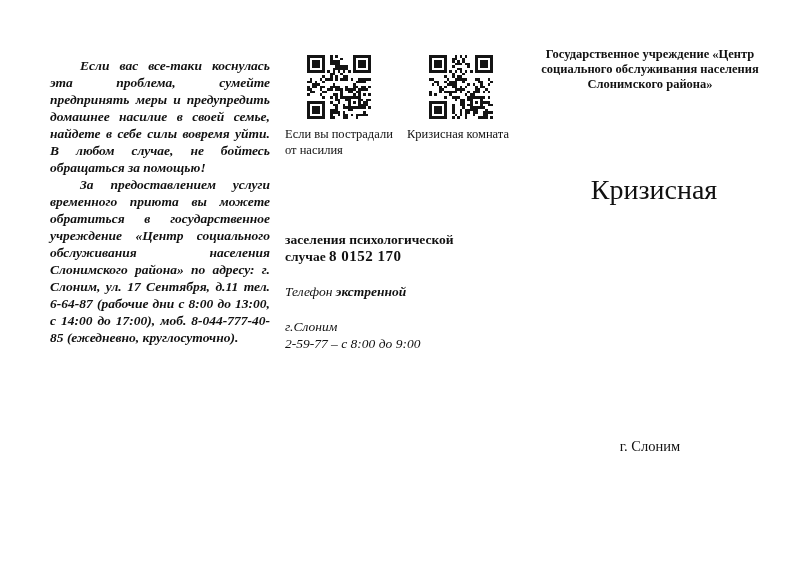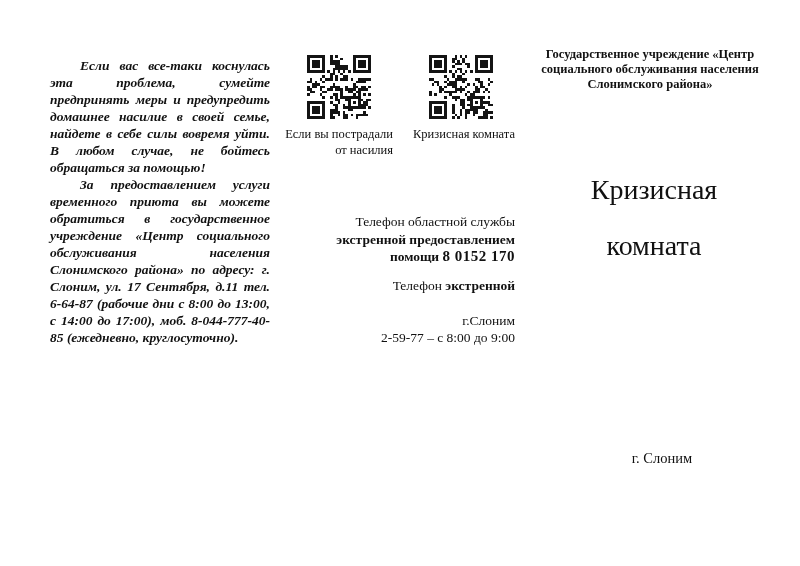--- a/index.html
+++ b/index.html
@@ -13,36 +13,36 @@
   
   .col-left {
     position:absolute; left:50px; top:57px; width:220px;
     font-weight:bold; font-style:italic;
     font-size:13.5px; line-height:17px;
     text-align:justify; text-align-last:left;
   }
   .col-left p { margin:0; text-indent:30px; }
 
   
-  .col-mid { position:absolute; left:285px; top:55px; width:230px; text-align:right; font-size:13.5px; line-height:17.5px; }
+  .col-mid { position:absolute; left:285px; top:55px; width:230px; text-align:left; font-size:13.5px; line-height:17.5px; }
   .qr-row { display:flex; justify-content:space-between; }
   .qr-fig { width:108px; margin:0; }
   .qr-fig svg { width:64px; height:64px; display:block; margin:0 auto; background:#fff; }
   .qr-fig figcaption { margin-top:7px; font-size:12.5px; line-height:16px; }
   .phone-block { margin:0; }
   .pb1 { margin-top:55px; }
-  .pb2 { margin-top:11px; }
+  .pb2 { margin-top:17px;font-style:italic; }
   .pb3 { margin-top:8px; }
   .phone-number-big { font-size:15px; letter-spacing:0.5px; }
 
   
   .col-right { position:absolute; left:522px; top:0; width:256px; height:566px; }
   .org { position:absolute; top:47px; left:0; width:100%; margin:0; text-align:center; font-weight:bold; font-size:12.5px; line-height:15px; }
   .title { position:absolute; top:158px; left:0; width:100%; margin:4px; text-align:center; font-weight:normal; font-size:28px; line-height:56px; }
-  .city { position:absolute; top:438px; left:0; width:100%; margin:12px; text-align:center; font-size:14.5px; }
+  .city { position:absolute; top:438px; left:0; width:100%; margin:0; text-align:center; font-size:14.5px; }
 </style>
 </head>
 <body>
 
 <div class="page">
 
   <section class="col-left">
     <p>Если вас все-таки коснулась эта проблема, сумейте предпринять меры и предупредить домашнее насилие в своей семье, найдете в себе силы вовремя уйти. В любом случае, не бойтесь обращаться за помощью!</p>
     <p>За предоставлением услуги временного приюта вы можете обратиться в государственное учреждение «Центр социального обслуживания населения Слонимского района» по адресу: г. Слоним, ул. 17 Сентября, д.11 тел. 6-64-87 (рабочие дни с 8:00 до 13:00, с 14:00 до 17:00), моб. 8-044-777-40-85 (ежедневно, круглосуточно).</p>
   </section>
@@ -612,31 +612,31 @@
               <rect x="20" y="24" width="1" height="1"></rect>
               <rect x="21" y="24" width="1" height="1"></rect>
               <rect x="22" y="24" width="1" height="1"></rect>
               <rect x="24" y="24" width="1" height="1"></rect>
             </g>
           </svg>
         <figcaption>Кризисная комната</figcaption>
       </figure>
     </div>
 
-    <p class="phone-block pb1"><span>Телефон областной службы</span><br>
-      <b>экстренной предоставлением</b><br>
-      <b>помощи</b> <b class="phone-number-big">8 0152 170</b><br>
+    <p class="phone-block pb1"><br>
+      <b>заселения психологической</b><br>
+      <b>случае</b> <b class="phone-number-big">8 0152 170</b><br>
       </p>
 
     <p class="phone-block pb2"><span>Телефон </span><b></b><b>экстренной</b><br>
       <br>
       <span>г.Слоним</span><br>
       <span>2-59-77 – с 8:00 до 9:00</span></p>
 
   </section>
 
   <section class="col-right">
     <p class="org">Государственное учреждение «Центр социального обслуживания населения Слонимского района»</p>
-    <h1 class="title"><span>Кризисная</span><br><span>комната</span></h1>
+    <h1 class="title"><span>Кризисная</span><br></h1>
     <p class="city">г. Слоним</p>
   </section>
 
 </div>
 
 </body></html>

